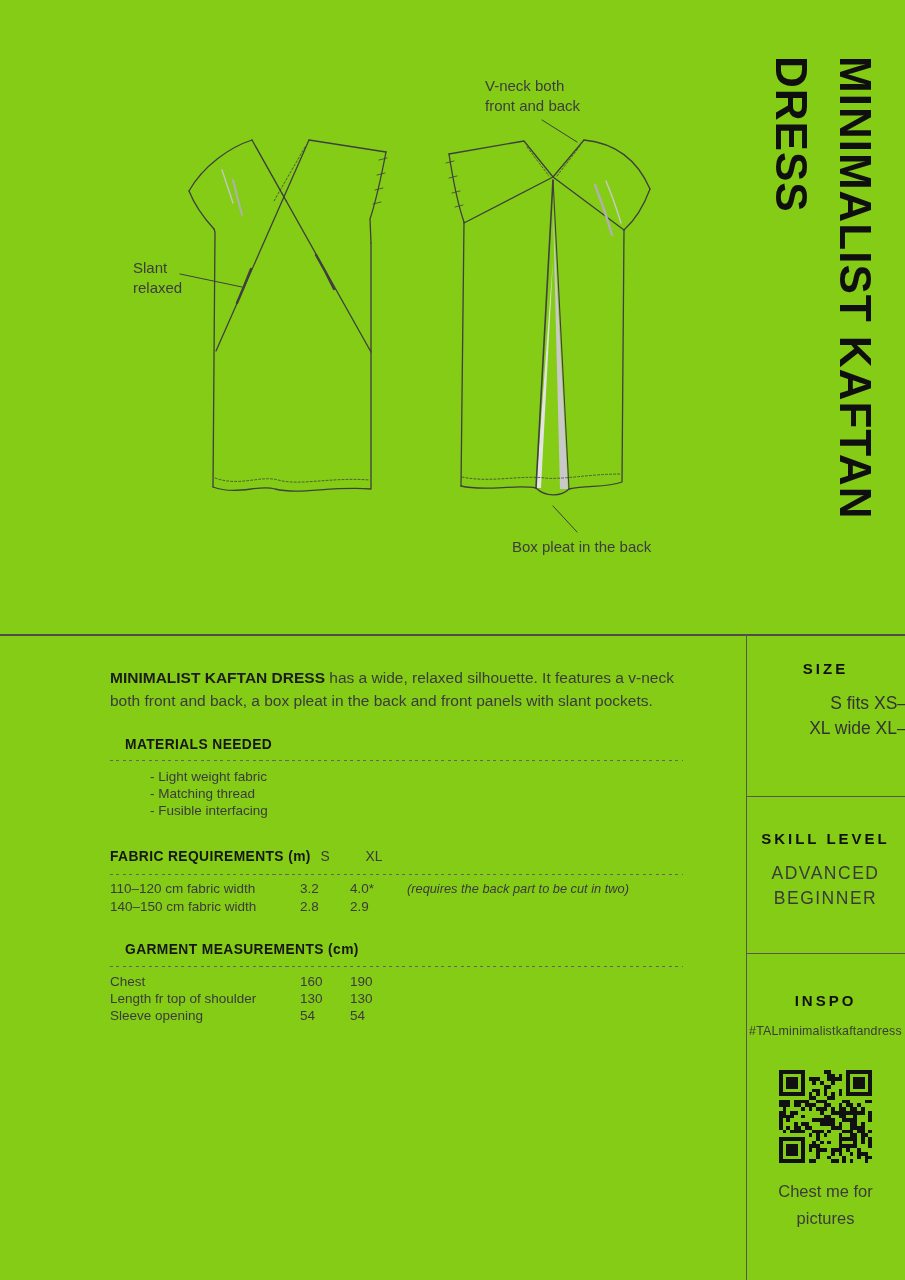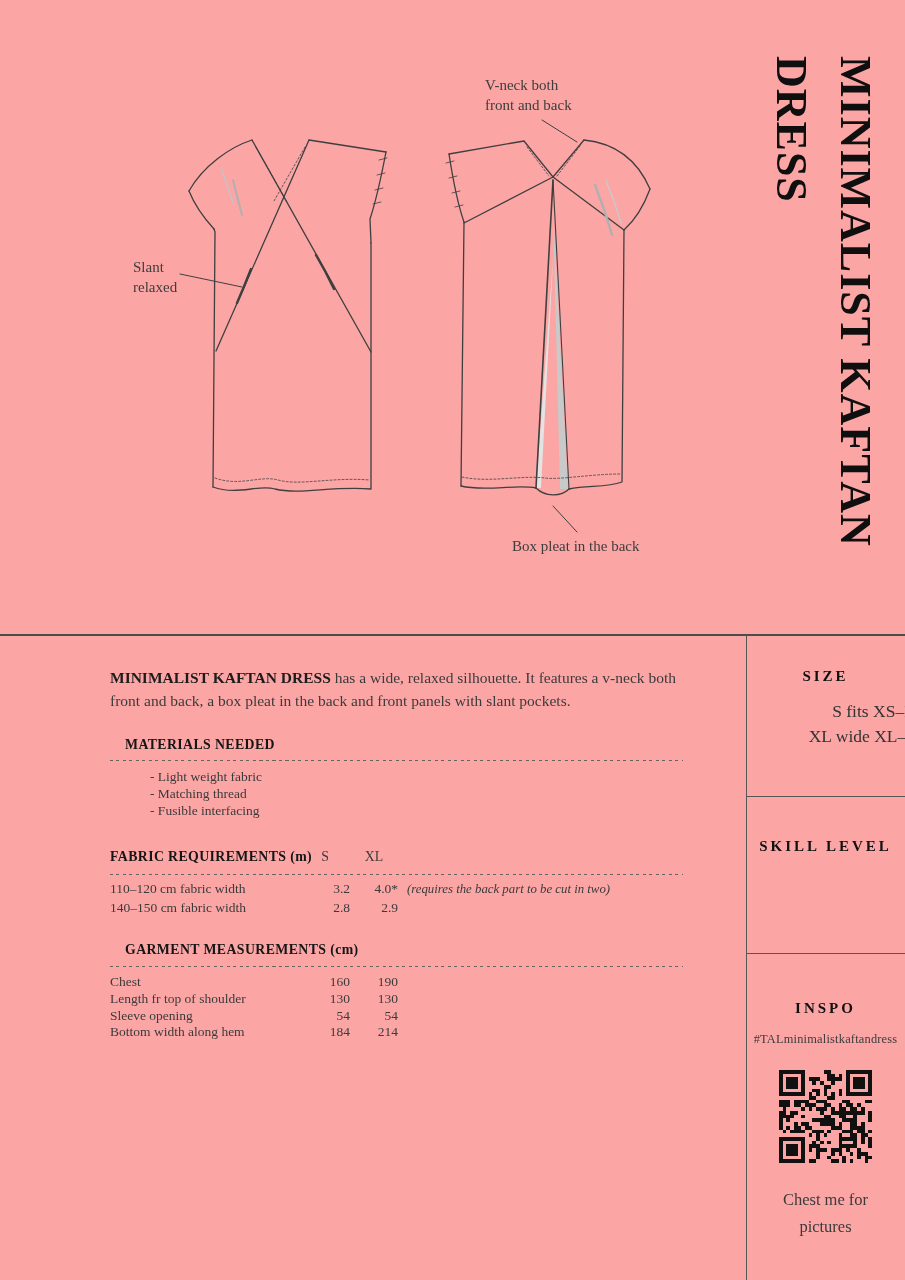--- a/index.html
+++ b/index.html
@@ -1,18 +1,18 @@
 <!DOCTYPE html>
 <html><head>
 <meta charset="utf-8">
 <style>
   html,body{margin:0;padding:0;background:#ffffff;}
   .page{
-    position:relative;width:905px;height:1280px;background:#fca5a5;overflow:hidden;
-    font-family:Liberation Serif, serif;color:#3b3b3b;
+    position:relative;width:905px;height:1280px;background:#84cc16;overflow:hidden;
+    font-family:Liberation Sans, sans-serif;color:#3b3b3b;
   }
   .abs{position:absolute;}
 
   
   .note{font-size:15px;line-height:19.5px;color:#3d3d3d;}
 
   
   .title{
     position:absolute;top:56px;right:18px;height:560px;
     writing-mode:vertical-rl;
@@ -29,30 +29,30 @@
     background:repeating-linear-gradient(90deg,#646464 0 3px,transparent 3px 6.5px);
   }
 
   
   .intro{position:absolute;left:110px;top:666px;width:580px;font-size:15.5px;line-height:23px;color:#3b3b3b;}
   .intro .b{font-weight:700;color:#1c1c1c;}
   .sec-head{position:absolute;left:125px;font-size:13.8px;font-weight:700;letter-spacing:.4px;color:#161616;white-space:nowrap;}
   .mat-list{position:absolute;left:110px;top:769px;font-size:13.5px;line-height:16.8px;color:#3b3b3b;margin-left:40px;}
 
   .grid-row{display:grid;grid-template-columns:190px 50px 48px auto;align-items:baseline;}
-  .grid-row .num{text-align:right;}
+  .grid-row .num{text-align:left;}
   .grid-row .numc{text-align:center;}
   .fab-head{position:absolute;left:110px;top:849px;width:580px;font-size:13.8px;color:#3b3b3b;}
   .fab-head .h{font-weight:700;letter-spacing:.4px;color:#161616;white-space:nowrap;}
   .fab-rows{position:absolute;left:110px;top:880px;width:580px;font-size:13.5px;line-height:17.5px;}
   .fab-rows .note-it{font-style:italic;font-size:12.8px;padding-left:9px;white-space:nowrap;}
   .gar-rows{position:absolute;left:110px;top:974px;width:580px;font-size:13.5px;line-height:16.8px;}
 
   
-  .side{position:absolute;left:746px;width:159px;text-align:center;margin-top:8px;}
+  .side{position:absolute;left:746px;width:159px;text-align:center;}
   .side-h{font-size:15px;font-weight:700;letter-spacing:3px;color:#111;}
   .side-t{font-size:17.5px;line-height:25px;color:#333;padding-left:48px;}
   .side-skill{font-size:17.5px;line-height:25px;letter-spacing:1.5px;color:#3a3a3a;}
   .hashtag{font-size:12.4px;letter-spacing:.2px;color:#3b3b3b;}
   .scan{font-size:16.5px;line-height:27px;color:#3b3b3b;}
   .qr{position:absolute;left:779px;top:1070px;width:93px;height:93px;}
 
   svg{display:block;}
 </style>
 </head>
@@ -210,35 +210,33 @@
       <span class="num">130</span>
       <span class="num">130</span>
         <span></span>
     </div>
     <div class="grid-row">
       <span>Sleeve opening</span>
       <span class="num">54</span>
       <span class="num">54</span>
         <span></span>
     </div>
-    <div class="grid-row">
-      <span>Bottom width along hem</span>
-      <span class="num">184</span>
-      <span class="num">214</span>
-        <span></span>
-    </div>
   </div>
 
   <div class="side side-h" style="top:660px">SIZE</div>
   <div class="side side-t" style="top:691px">
     <div>S fits XS–L</div>
     <div>XL wide XL–3XL</div>
   </div>
 
   <div class="side side-h" style="top:830px">SKILL LEVEL</div>
+  <div class="side side-skill" style="top:861px">
+    <div>ADVANCED</div>
+    <div>BEGINNER</div>
+  </div>
 
   <div class="side side-h" style="top:992px">INSPO</div>
   <div class="side hashtag" style="top:1024px">#TALminimalistkaftandress</div>
 
   <svg class="qr" viewBox="0 0 25 25" shape-rendering="crispEdges">
       <g id="qr-g" fill="#111">
         <rect x="0" y="0" width="1" height="1"></rect>
         <rect x="1" y="0" width="1" height="1"></rect>
         <rect x="2" y="0" width="1" height="1"></rect>
         <rect x="3" y="0" width="1" height="1"></rect>

